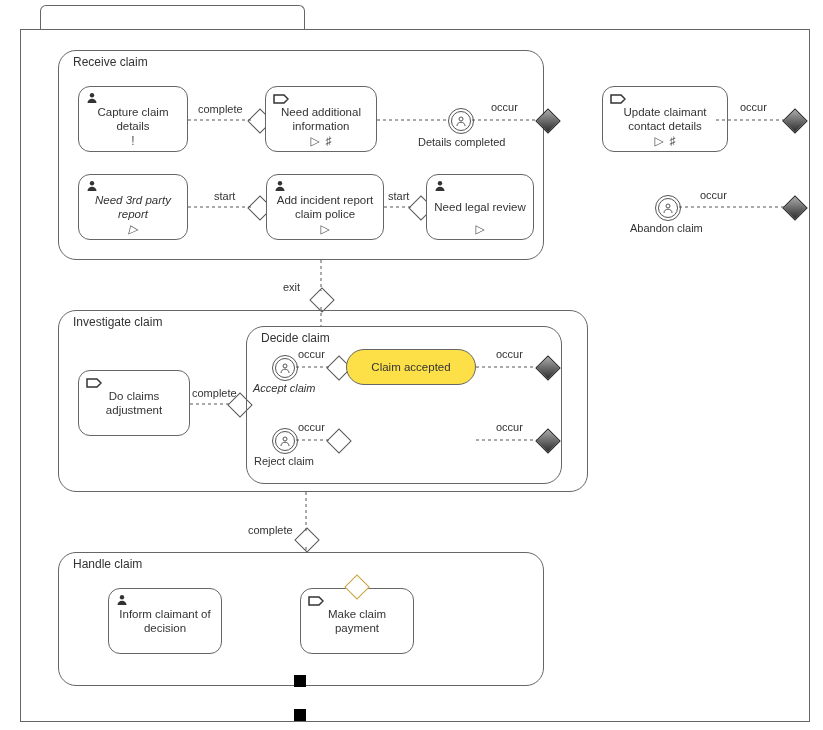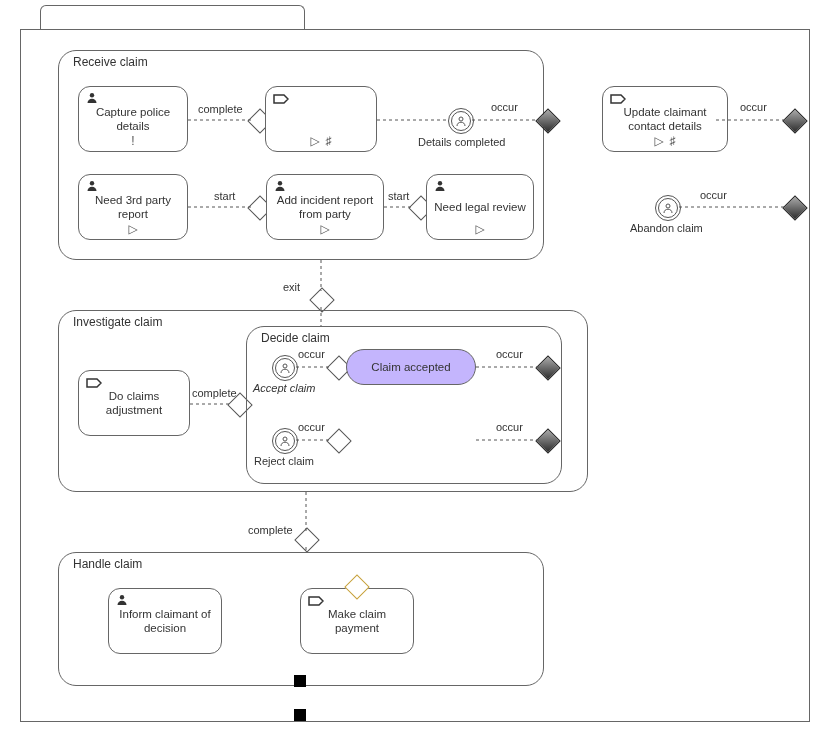--- a/index.html
+++ b/index.html
@@ -46,21 +46,21 @@
   }
   .label {
     position: absolute;
     font-size: 11px;
     color: #333;
     white-space: nowrap;
   }
   .pill {
     border: 1px solid #666;
     border-radius: 18px;
-    background: #c4b5fd;
+    background: #fde047;
     display: flex;
     align-items: center;
     justify-content: center;
     font-size: 11.5px;
   }
   
   .mini {
     position: absolute;
     font-size: 12px;
     color: #333;
@@ -145,53 +145,54 @@
     <span class="lane-label">Receive claim</span>
   </div>
 
   <div class="box task" style="left:78px; top:86px; width:110px; height:66px;">
     <div class="mini actor">
       <svg viewBox="0 0 12 12">
           <circle cx="6" cy="3.2" r="2.2" fill="#333"></circle>
           <path d="M1.5 11c0-2.6 2-4.2 4.5-4.2S10.5 8.4 10.5 11" fill="#333"></path>
         </svg>
     </div>
-    <span class="inner">Capture police details</span>
+    <span class="inner">Capture claim details</span>
     <div class="marker-row">
       <span>!</span>
     </div>
   </div>
 
   <div class="diamond" style="left:251px; top:112px;"></div>
   <span class="label" style="left:198px; top:103px;">complete</span>
 
   <div class="box task" style="left:265px; top:86px; width:112px; height:66px;">
     <div class="mini tag">
       <svg viewBox="0 0 16 10">
           <path d="M1 1h10l4 4-4 4H1z" fill="none" stroke="#333" stroke-width="1.5"></path>
         </svg>
     </div>
+    <span class="inner">Need additional information</span>
     <div class="marker-row">
       <span>▷</span>
       <span>♯</span>
     </div>
   </div>
 
   <div class="dcircle" style="left:448px; top:108px;">
     <svg viewBox="0 0 12 12">
         <circle cx="6" cy="4" r="2" fill="none" stroke="#555"></circle>
         <path d="M2 11c0-2.4 1.8-3.8 4-3.8s4 1.4 4 3.8" fill="none" stroke="#555"></path>
       </svg>
   </div>
   <span class="label" style="left:418px; top:136px;">Details completed</span>
   <span class="label" style="left:491px; top:101px;">occur</span>
 
   <div class="diamond filled" style="left:539px; top:112px;"></div>
 
-  <div class="box task" style="left:78px; top:174px; width:110px; height:66px;">
+  <div class="box task" style="left:78px; top:174px; width:110px; height:66px;font-style:italic;">
     <div class="mini actor">
       <svg viewBox="0 0 12 12">
           <circle cx="6" cy="3.2" r="2.2" fill="#333"></circle>
           <path d="M1.5 11c0-2.6 2-4.2 4.5-4.2S10.5 8.4 10.5 11" fill="#333"></path>
         </svg>
     </div>
     <span class="inner">Need 3rd party report</span>
     <div class="marker-row">
         <span>▷</span>
       </div>
@@ -199,21 +200,21 @@
   <div class="diamond" style="left:251px; top:199px;"></div>
   <span class="label" style="left:214px; top:190px;">start</span>
 
   <div class="box task" style="left:266px; top:174px; width:118px; height:66px;">
     <div class="mini actor">
       <svg viewBox="0 0 12 12">
           <circle cx="6" cy="3.2" r="2.2" fill="#333"></circle>
           <path d="M1.5 11c0-2.6 2-4.2 4.5-4.2S10.5 8.4 10.5 11" fill="#333"></path>
         </svg>
     </div>
-    <span class="inner">Add incident report from party</span>
+    <span class="inner">Add incident report claim police</span>
     <div class="marker-row">
         <span>▷</span>
       </div>
   </div>
   <div class="diamond" style="left:412px; top:199px;"></div>
   <span class="label" style="left:388px; top:190px;">start</span>
 
   <div class="box task" style="left:426px; top:174px; width:108px; height:66px;">
     <div class="mini actor">
       <svg viewBox="0 0 12 12">

